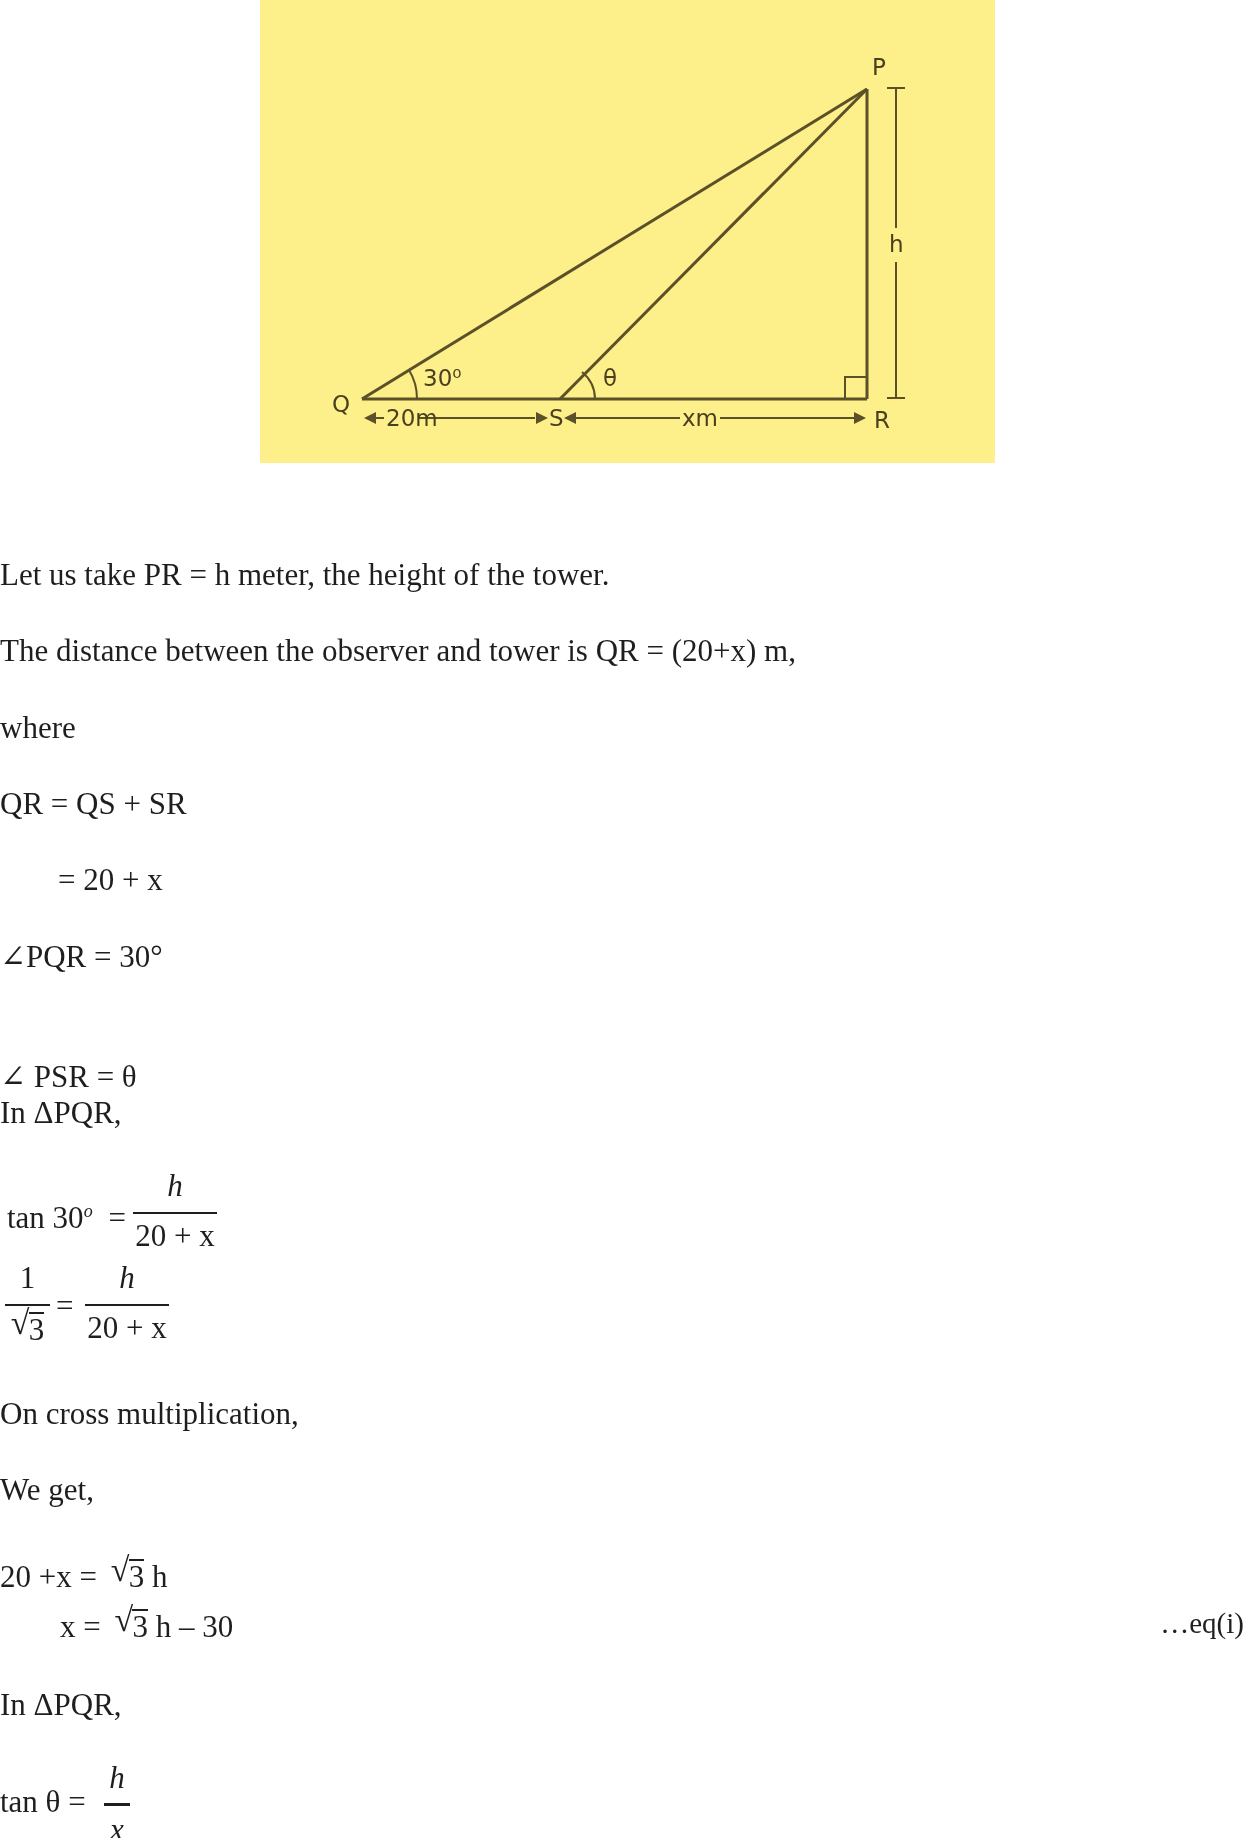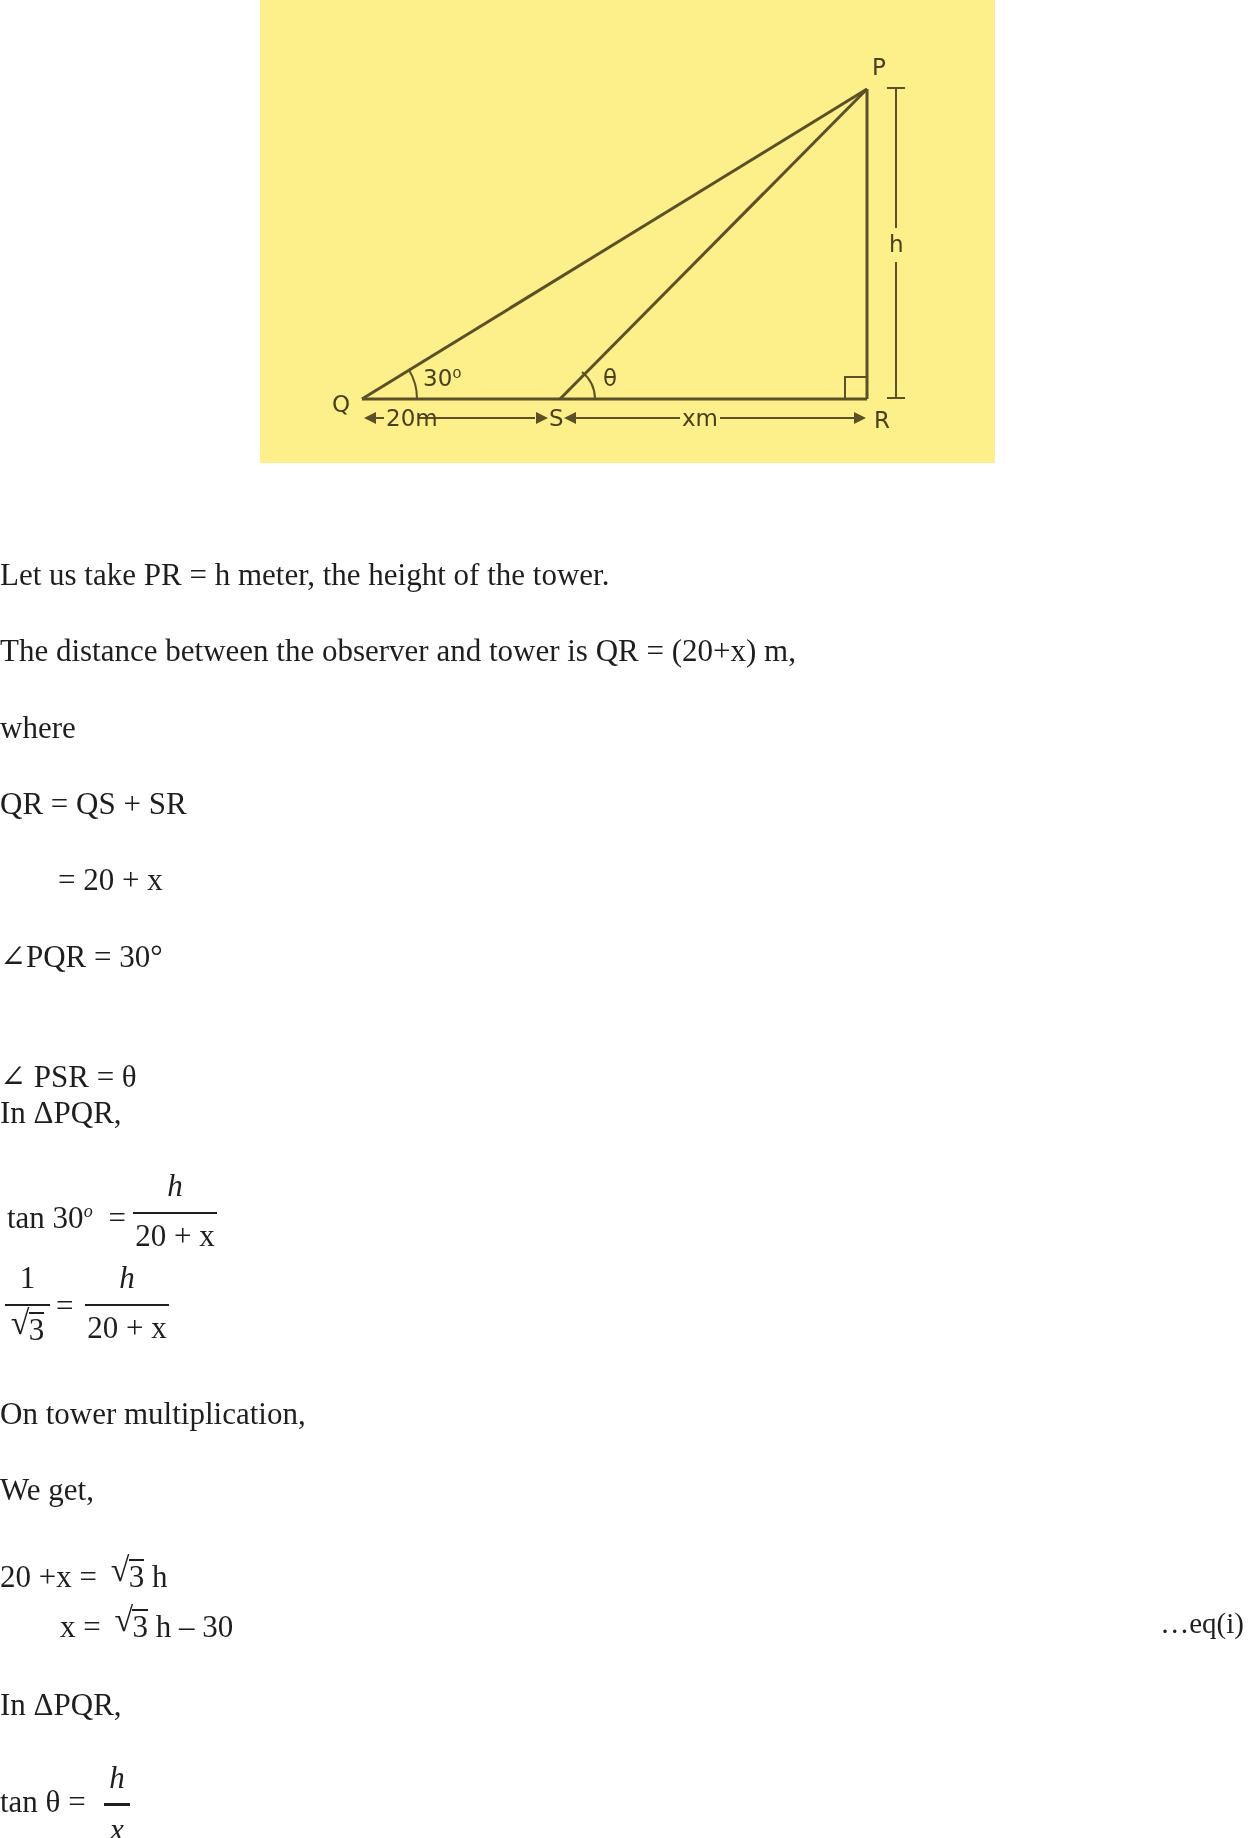--- a/index.html
+++ b/index.html
@@ -110,21 +110,21 @@
     </div>
   </div>
   <div class="line" style="top:1290px; left:56px;">=</div>
   <div class="frac" style="left:85px; top:1262px; width:84px; height:84px;">
     <div class="num it" style="top:0">h</div>
     <div class="bar" style="top:42px"></div>
     <div class="den" style="top:50px">20 + x</div>
   </div>
 </div>
 
-<div class="line" style="top:1398px">On tower multiplication,</div>
+<div class="line" style="top:1398px">On cross multiplication,</div>
 <div class="line" style="top:1474px">We get,</div>
 
 <div class="line" style="top:1559px">
   <span>20 +x =</span>
   <span class="sqrt" style="margin-left:6px"><span class="rad">√</span><span class="vin">3</span></span>
   <span>h</span>
 </div>
 
 <div class="line" style="top:1609px; left:60px;">
   <span>x =</span>

